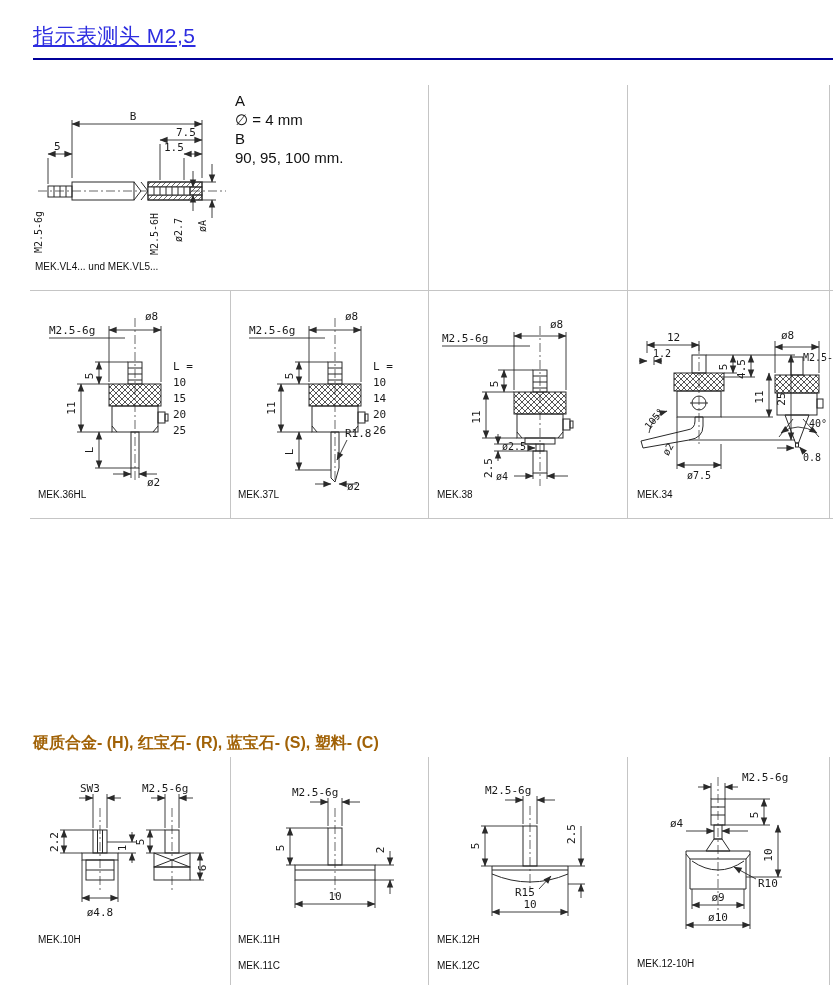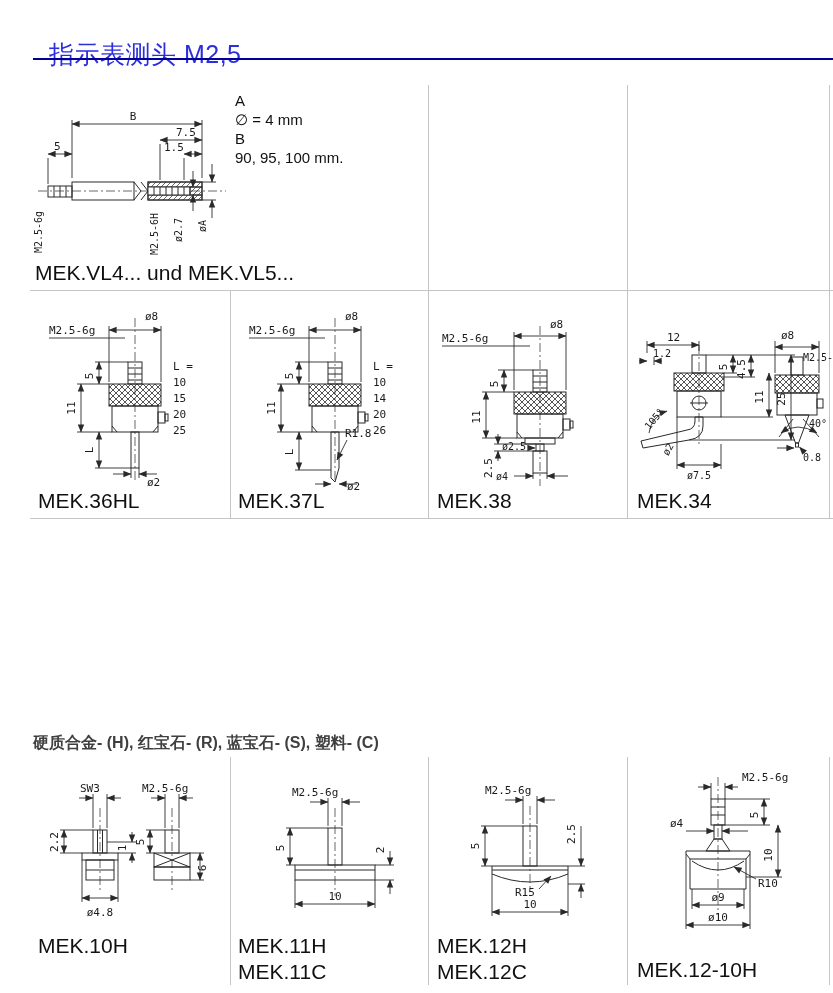--- a/index.html
+++ b/index.html
@@ -1,24 +1,24 @@
 <!DOCTYPE html>
 <html><head>
 <meta charset="utf-8">
 <style>
   html,body{margin:0;padding:0;background:#fff;}
   .page{position:relative;width:833px;height:993px;background:#fff;overflow:hidden;
         font-family:"Liberation Sans",sans-serif;color:#111;}
-  .title{position:absolute;left:33px;top:22px;font-size:25px;font-weight:normal;
-         color:#2d2de0;margin:16px;letter-spacing:.5px;}
+  .title{position:absolute;left:33px;top:22px;font-size:21px;font-weight:normal;
+         color:#2d2de0;margin:0;letter-spacing:.5px;text-decoration:underline;}
   .title-rule{position:absolute;left:33px;top:58px;width:800px;height:2px;background:#000099;}
   .gline{position:absolute;background:#c5c5c5;}
-  .cap{position:absolute;font-size:21px;color:#101010;white-space:nowrap;}
+  .cap{position:absolute;font-size:10px;color:#101010;white-space:nowrap;}
   .specs{position:absolute;left:235px;top:91px;font-size:15px;line-height:19px;color:#101010;}
-  .sec-head{position:absolute;left:33px;top:733px;font-size:16px;font-weight:bold;color:#404040;}
+  .sec-head{position:absolute;left:33px;top:733px;font-size:16px;font-weight:bold;color:#a16207;}
   svg{position:absolute;overflow:hidden;}
   svg text{font-family:"DejaVu Sans Mono","Liberation Mono",monospace;font-size:11px;fill:#1a1a1a;}
   svg text.t10{font-size:10px;}
   .s{stroke:#2a2a2a;fill:none;stroke-width:1;}
   .ks{stroke:#2a2a2a;stroke-width:1;}
   .d{stroke:#2a2a2a;fill:none;stroke-width:.9;}
   .c{stroke:#2a2a2a;stroke-width:.7;stroke-dasharray:9 3 2 3;fill:none;}
 </style>
 </head>
 <body>

